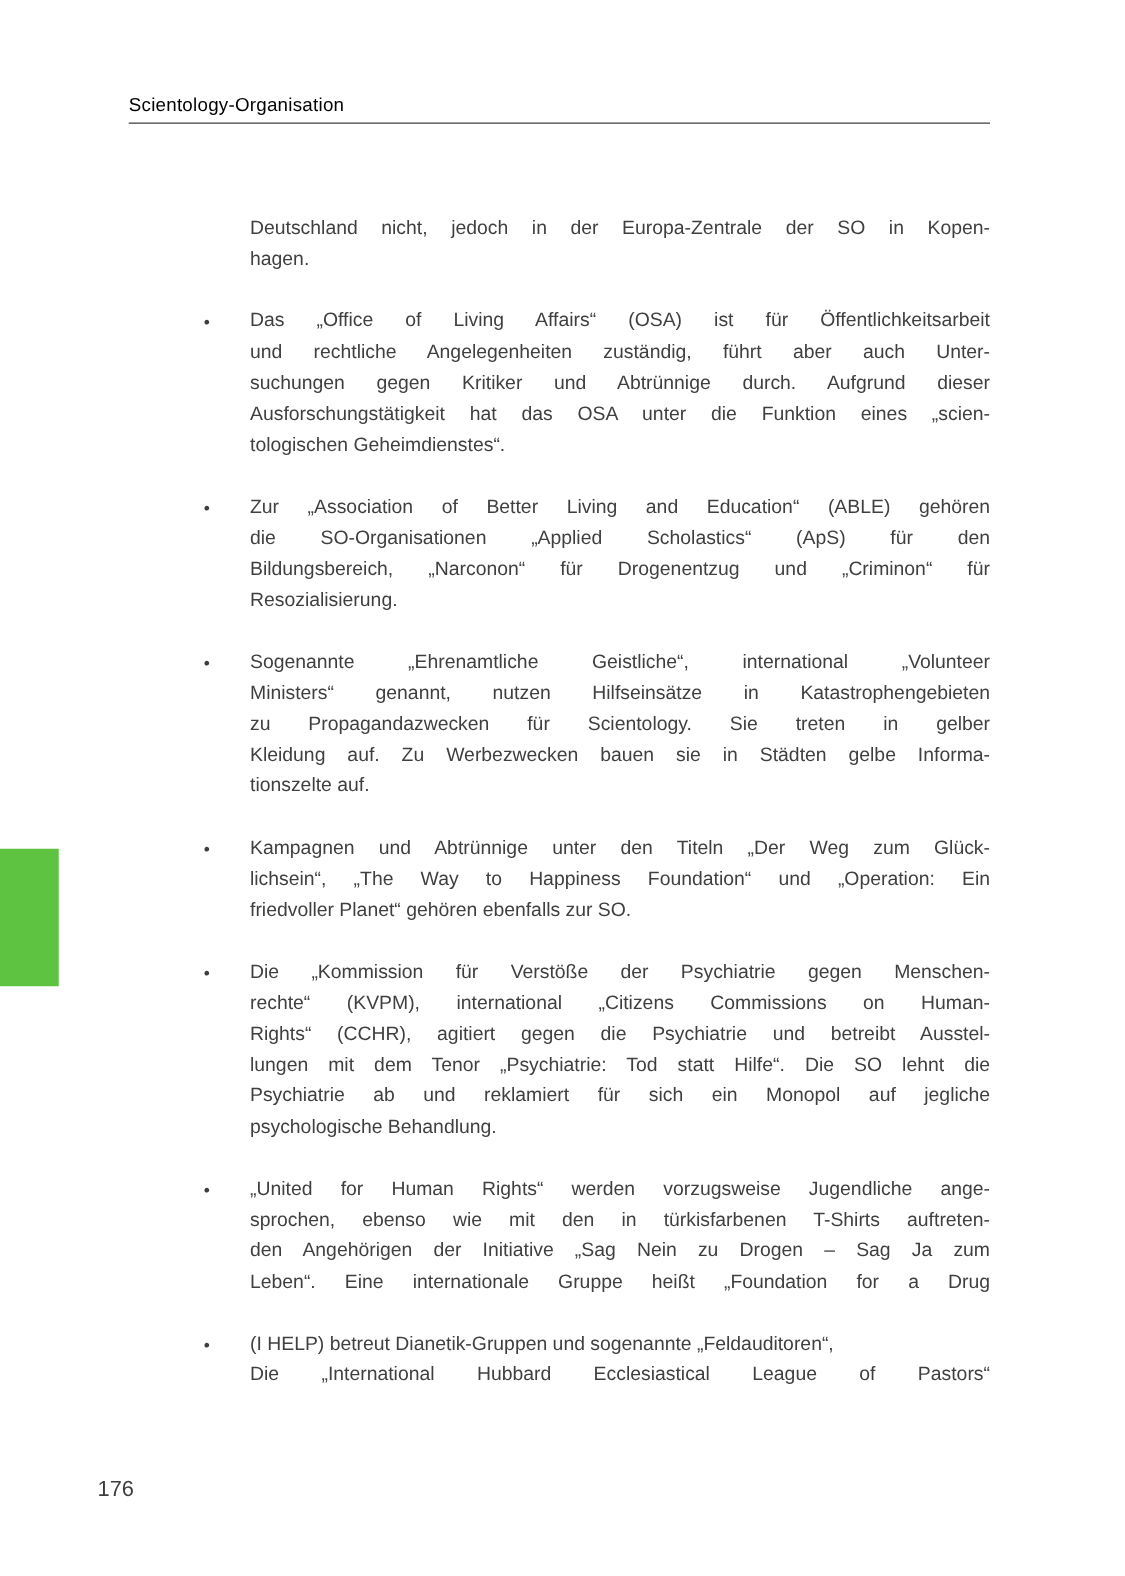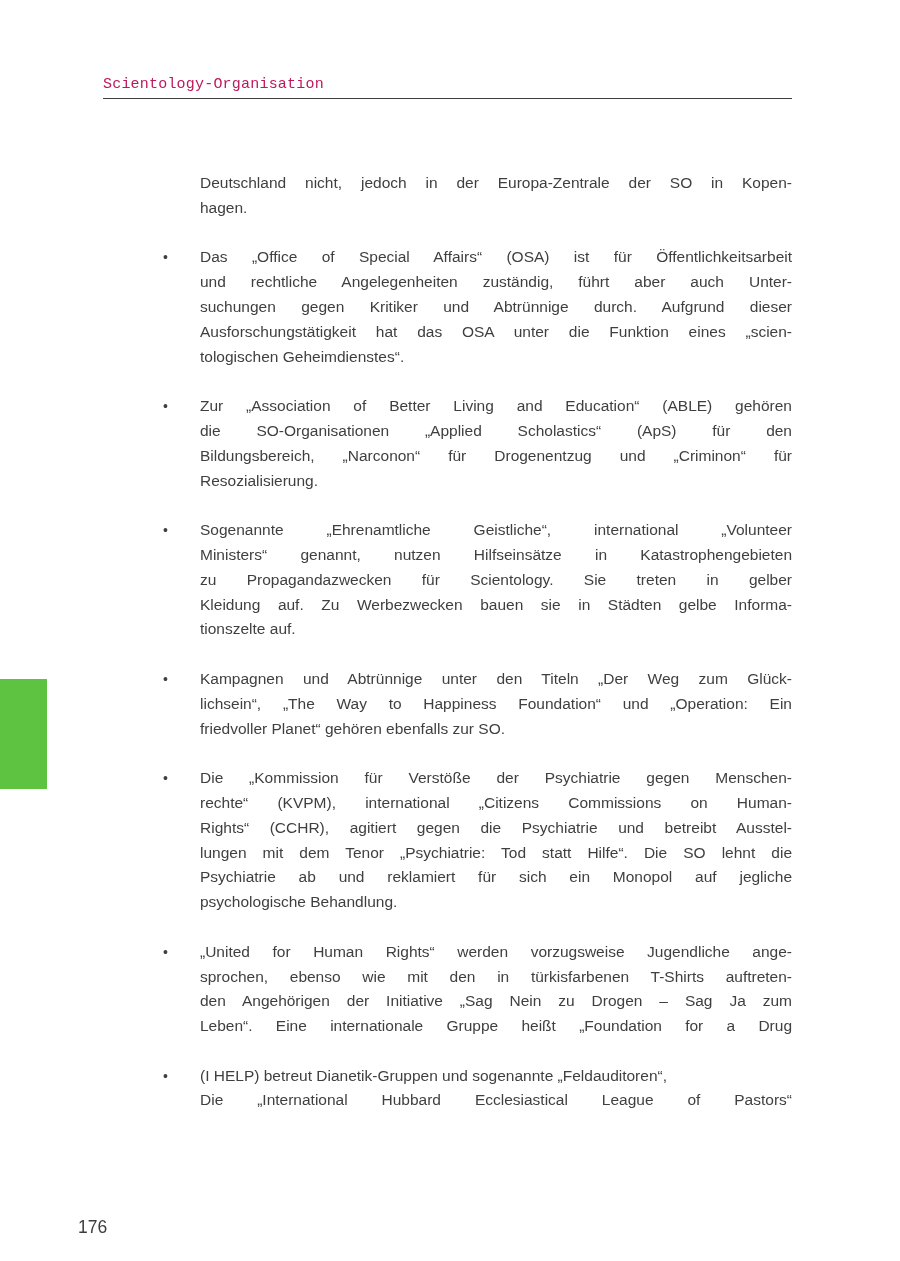--- a/index.html
+++ b/index.html
@@ -16,22 +16,21 @@
     color: #3f3f3f;
     overflow: hidden;
   }
   .running-head {
     position: absolute;
     left: 103px;
     top: 76px;
     font-size: 15px;
     line-height: 18px;
     letter-spacing: 0.2px;
-    color: #be185d;
-    font-family: Liberation Mono, monospace;
+    color: #000000;
   }
   .header-rule {
     position: absolute;
     left: 103px;
     top: 98px;
     width: 689px;
     height: 0;
     border-top: 1.6px solid #3f3f3f;
   }
   .chapter-tab {
@@ -84,21 +83,20 @@
   }
   .line.last {
     text-align-last: left;
   }
   .page-number {
     position: absolute;
     left: 78px;
     top: 1181px;
     font-size: 17.5px;
     color: #3d3d3d;
-    margin-top: 36px;
   }
 </style>
 </head>
 <body>
 
 <div class="page">
 
   <div class="running-head">Scientology-Organisation</div>
 
   <div class="header-rule"></div>
@@ -107,21 +105,21 @@
 
   <main class="content">
     <div class="para">
         <div class="line">Deutschland nicht, jedoch in der Europa-Zentrale der SO in Kopen-</div>
         <div class="line last">hagen.</div>
       </div>
     <ul class="bullet-list">
         <li class="bullet">
           <span class="marker">•</span>
           <div class="bullet-body">
-            <div class="line">Das „Office of Special Affairs“ (OSA) ist für Öffentlichkeitsarbeit</div>
+            <div class="line">Das „Office of Living Affairs“ (OSA) ist für Öffentlichkeitsarbeit</div>
             <div class="line">und rechtliche Angelegenheiten zuständig, führt aber auch Unter-</div>
             <div class="line">suchungen gegen Kritiker und Abtrünnige durch. Aufgrund dieser</div>
             <div class="line">Ausforschungstätigkeit hat das OSA unter die Funktion eines „scien-</div>
             <div class="line last">tologischen Geheimdienstes“.</div>
           </div>
         </li>
         <li class="bullet">
           <span class="marker">•</span>
           <div class="bullet-body">
             <div class="line">Zur „Association of Better Living and Education“ (ABLE) gehören</div>

